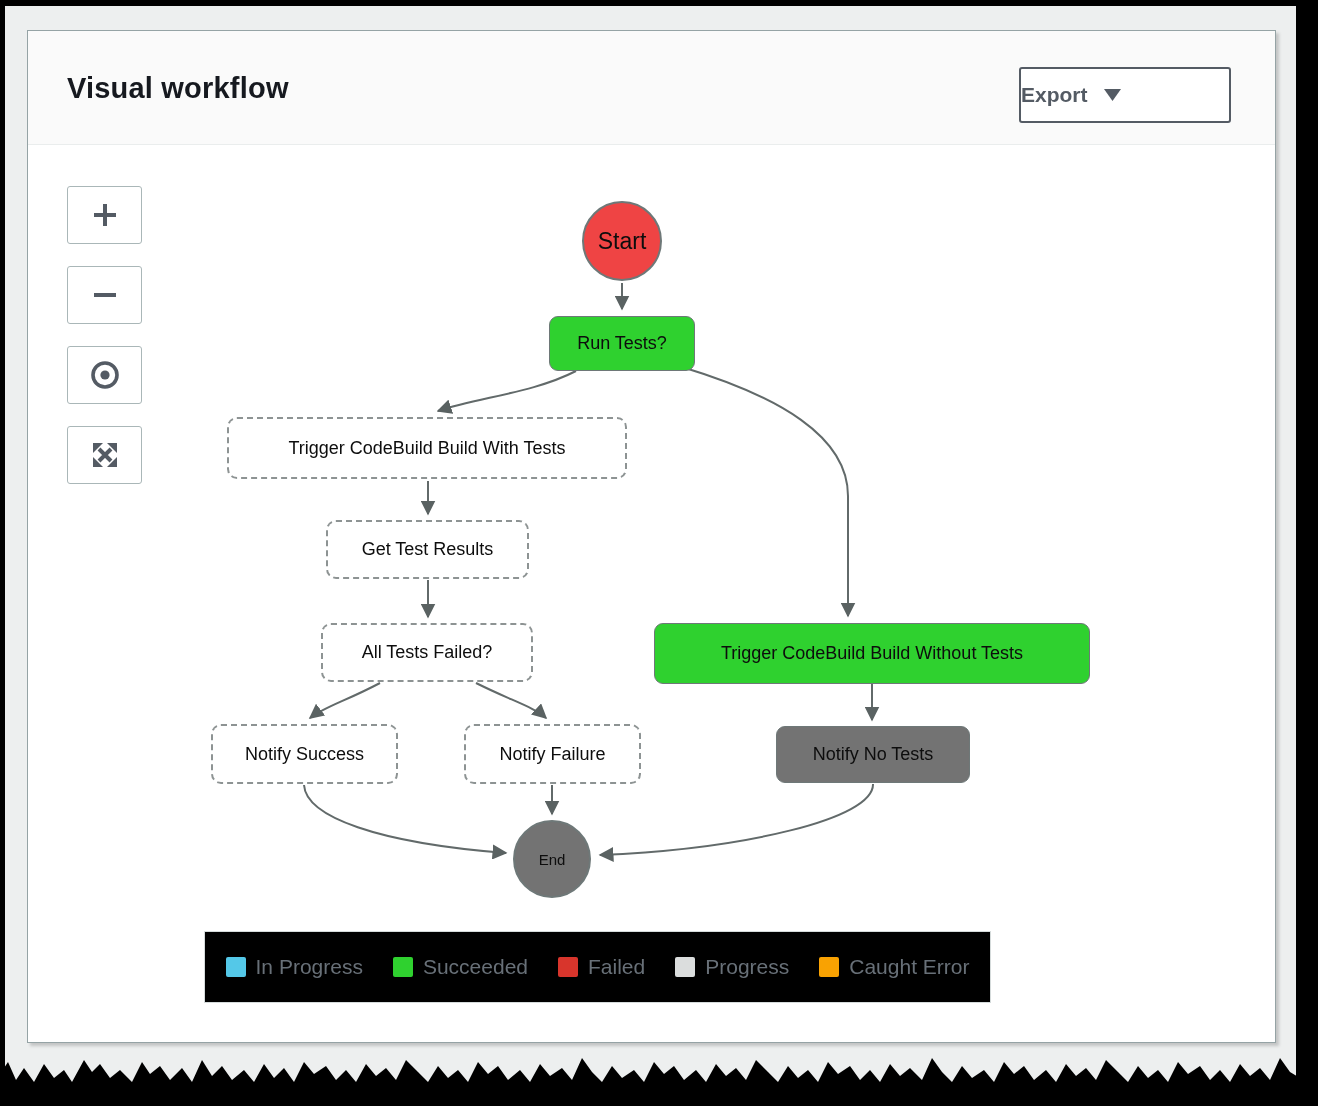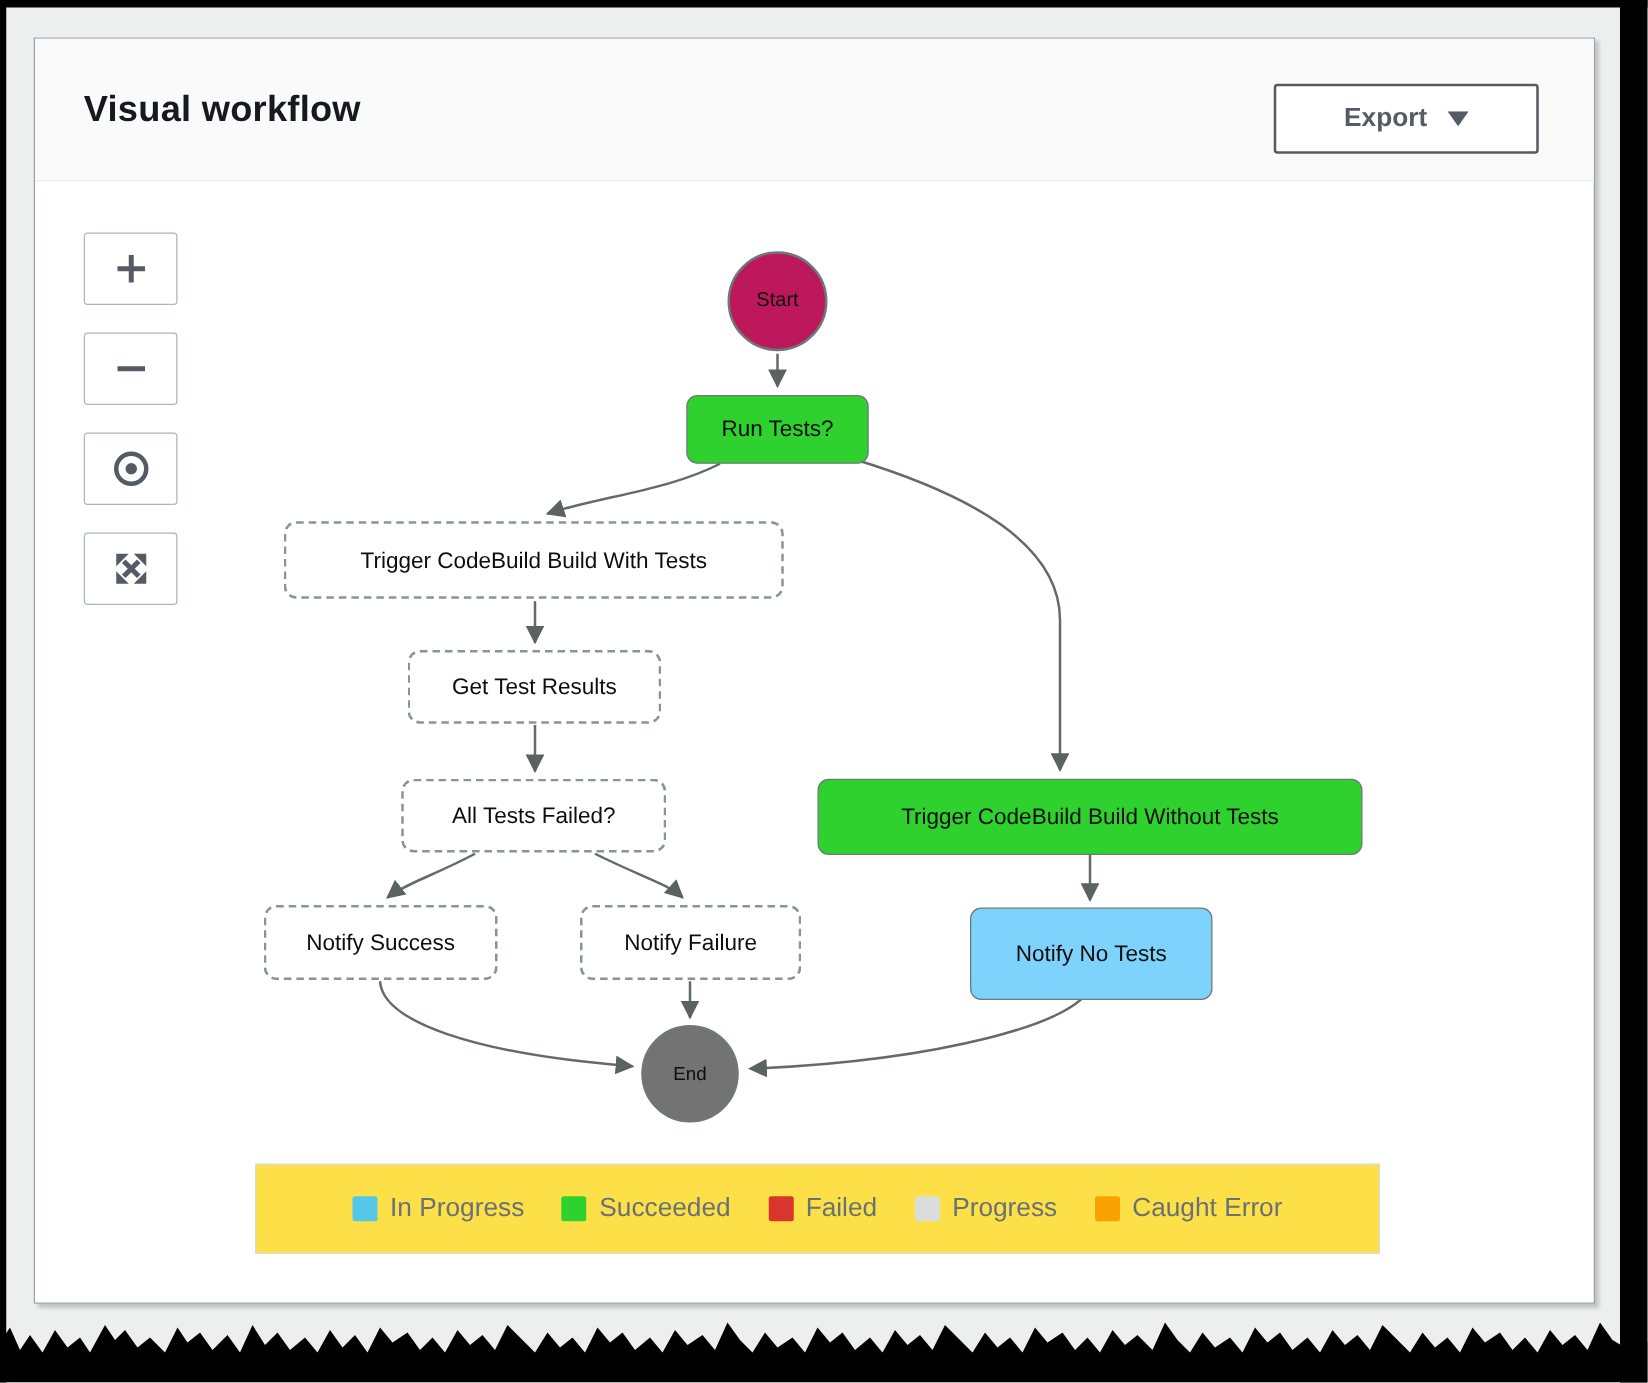--- a/index.html
+++ b/index.html
@@ -25,21 +25,21 @@
     position:absolute;left:0;top:0;right:0;height:113px;
     background:#fafafa;border-bottom:1px solid #eaeded;
   }
   .page-title{
     position:absolute;left:39px;top:50%;transform:translateY(-50%);
     font-size:29px;font-weight:700;color:#16191f;letter-spacing:0.2px;
   }
   .export-btn{
     position:absolute;right:44px;top:36px;width:212px;height:56px;
     background:#fff;border:2px solid #545b64;border-radius:3px;
-    display:flex;align-items:center;justify-content:center;gap:16px;
+    display:flex;align-items:center;justify-content:flex-start;gap:16px;
     font-size:21px;font-weight:700;color:#545b64;cursor:pointer;box-sizing:border-box;
   }
   .export-caret{width:17px;height:12px;display:block;}
 
   
   .toolbar-btn{
     position:absolute;left:39px;width:75px;height:58px;background:#fff;
     border:1px solid #aab7b8;border-radius:3px;box-sizing:border-box;
     display:flex;align-items:center;justify-content:center;cursor:pointer;
   }
@@ -56,22 +56,22 @@
   .node-green{
     border:1px solid #6e7878;border-radius:9px;
   }
   .node-circle{
     border:2px solid #6e7878;border-radius:50%;
   }
   .edges-svg{position:absolute;left:0;top:0;width:1249px;height:1013px;pointer-events:none;}
 
   
   .legend{
-    position:absolute;left:176px;top:900px;width:900px;height:72px;
-    border:1px solid #d5dbdb;background:#fde047;box-sizing:border-box;
+    position:absolute;left:176px;top:900px;width:787px;height:72px;
+    border:1px solid #d5dbdb;background:#000000;box-sizing:border-box;
     display:flex;align-items:center;justify-content:center;gap:30px;
   }
   .legend-item{display:flex;align-items:center;gap:10px;}
   .swatch{width:20px;height:20px;border-radius:2px;}
   .legend-label{font-size:21px;color:#687078;}
 </style>
 </head>
 <body>
 
 <div class="frame-top"></div>
@@ -130,37 +130,37 @@
       <path d="M400,549 L400,586" marker-end="url(#arrow)"></path>
       <path d="M352,652 C318,670 296,676 282,687" marker-end="url(#arrow)"></path>
       <path d="M448,652 C484,670 506,676 518,687" marker-end="url(#arrow)"></path>
       <path d="M844,652 L844,689" marker-end="url(#arrow)"></path>
       <path d="M276,754 C278,786 350,812 478,822" marker-end="url(#arrow)"></path>
       <path d="M524,754 L524,783" marker-end="url(#arrow)"></path>
       <path d="M845,753 C846,788 715,818 572,824" marker-end="url(#arrow)"></path>
     </g>
   </svg>
 
-  <div class="node node-circle" style="left: 554px; top: 170px; width: 80px; height: 80px; font-size: 16px; background-color: #be185d;">Start</div>
+  <div class="node node-circle" style="left: 554px; top: 170px; width: 80px; height: 80px; font-size: 23px; background-color: #ef4444;">Start</div>
 
   <div class="node node-green" style="left: 521px; top: 285px; width: 146px; height: 55px; background-color: rgb(47, 209, 47);">Run Tests?</div>
 
   <div class="node node-dashed" style="left:298px;top:489px;width:203px;height:59px;">Get Test Results</div>
 
   <div class="node node-dashed" style="left:199px;top:386px;width:400px;height:62px;">Trigger CodeBuild Build With Tests</div>
 
   <div class="node node-dashed" style="left:293px;top:592px;width:212px;height:59px;">All Tests Failed?</div>
 
   <div class="node node-dashed" style="left:183px;top:693px;width:187px;height:60px;">Notify Success</div>
 
   <div class="node node-dashed" style="left:436px;top:693px;width:177px;height:60px;">Notify Failure</div>
 
   <div class="node node-green" style="left: 626px; top: 592px; width: 436px; height: 61px; background-color: rgb(47, 209, 47);">Trigger CodeBuild Build Without Tests</div>
 
-  <div class="node node-green" style="left: 748px; top: 695px; width: 194px; height: 74px; background-color: #7dd3fc;">Notify No Tests</div>
+  <div class="node node-green" style="left: 748px; top: 695px; width: 194px; height: 57px; background-color: #737373;">Notify No Tests</div>
 
   <div class="node node-circle" style="left: 485px; top: 789px; width: 78px; height: 78px; font-size: 15px; background-color: #737373;">End</div>
 
   <div class="legend">
     <div class="legend-item">
       <span class="swatch" style="background-color: rgb(84, 200, 232);"></span>
       <span class="legend-label">In Progress</span>
     </div>
     <div class="legend-item">
       <span class="swatch" style="background-color: rgb(47, 209, 47);"></span>

